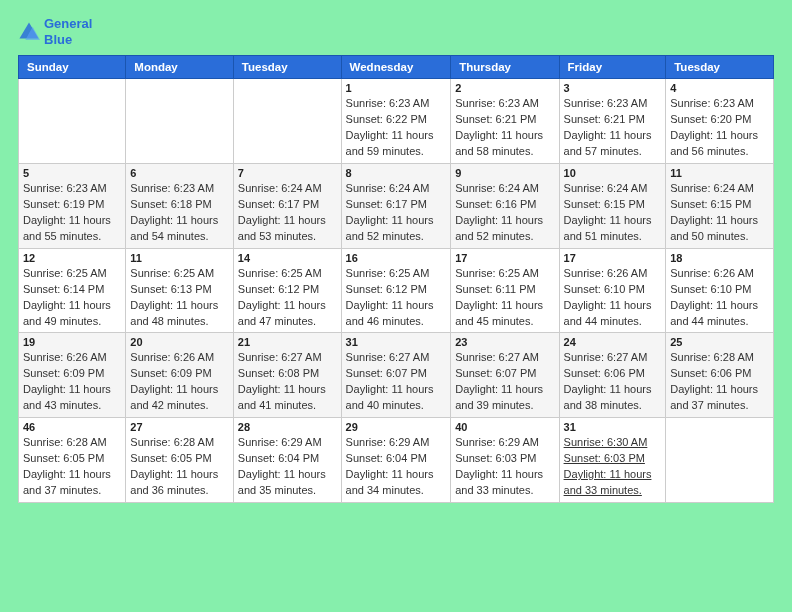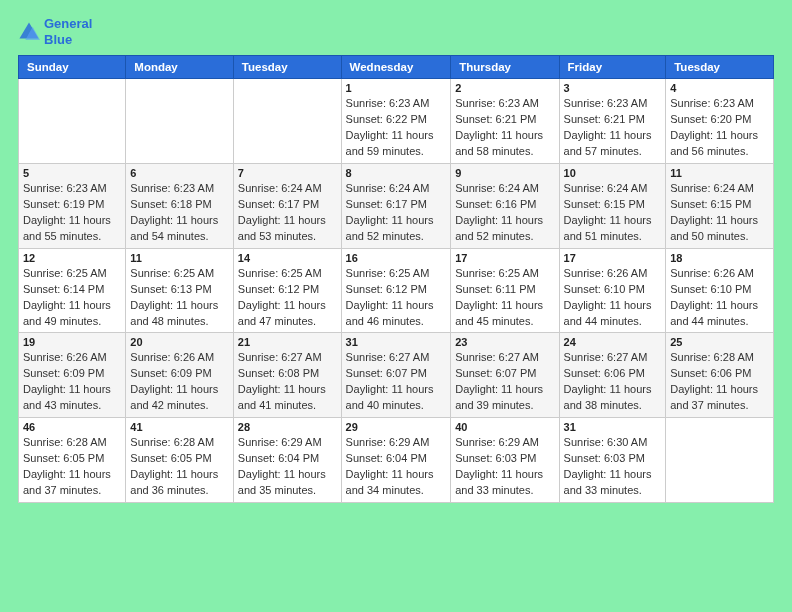--- a/index.html
+++ b/index.html
@@ -318,21 +318,21 @@
         </tr>
         <tr>
           <td>
             <span class="day-num">46</span>
             <div class="day-info" style="white-space: pre-line;">Sunrise: 6:28 AM
 Sunset: 6:05 PM
 Daylight: 11 hours
 and 37 minutes.</div>
           </td>
           <td>
-            <span class="day-num">41</span>
+            <span class="day-num">27</span>
             <div class="day-info" style="white-space: pre-line;">Sunrise: 6:28 AM
 Sunset: 6:05 PM
 Daylight: 11 hours
 and 36 minutes.</div>
           </td>
           <td>
             <span class="day-num">28</span>
             <div class="day-info" style="white-space: pre-line;">Sunrise: 6:29 AM
 Sunset: 6:04 PM
 Daylight: 11 hours
@@ -347,21 +347,21 @@
           </td>
           <td>
             <span class="day-num">40</span>
             <div class="day-info" style="white-space: pre-line;">Sunrise: 6:29 AM
 Sunset: 6:03 PM
 Daylight: 11 hours
 and 33 minutes.</div>
           </td>
           <td>
             <span class="day-num">31</span>
-            <div class="day-info" style="white-space: pre-line;">Sunrise: 6:30 AM
+            <div class="day-info" style="white-space: pre-line; text-decoration: underline;">Sunrise: 6:30 AM
 Sunset: 6:03 PM
 Daylight: 11 hours
 and 33 minutes.</div>
           </td>
           <td class="empty-cell"></td>
         </tr>
       </tbody>
   </table>
 </div>
 

